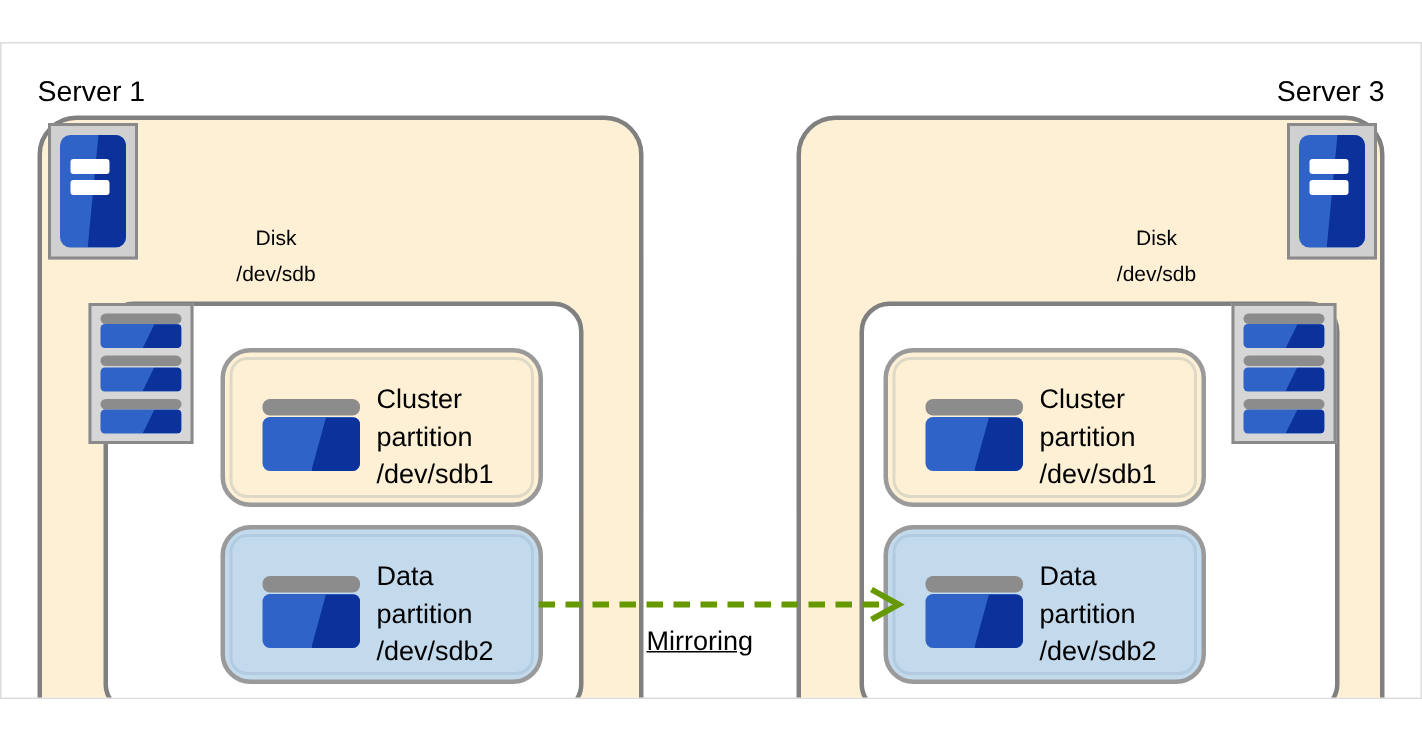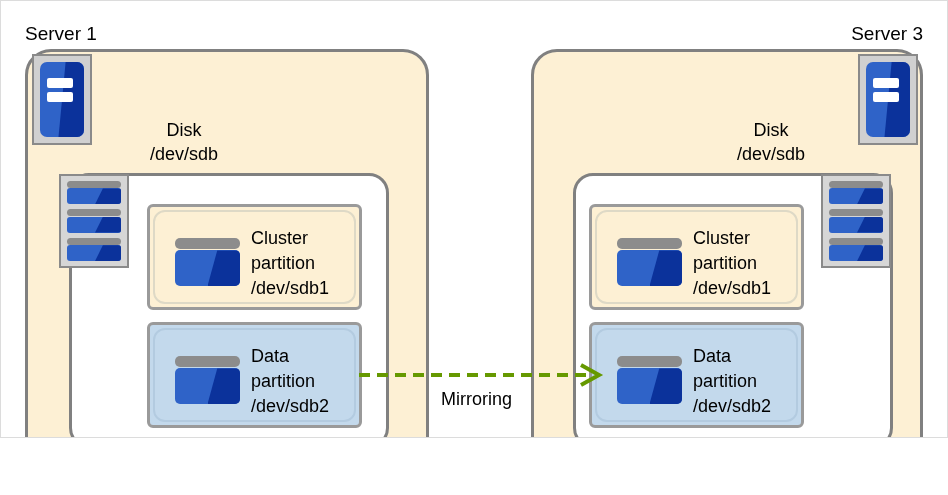--- a/index.html
+++ b/index.html
@@ -15,20 +15,21 @@
     overflow: hidden;
   }
   #canvas {
     position: relative;
     width: 948px;
     height: 438px;
     background: #ffffff;
     box-sizing: border-box;
     border: 1px solid #dcdcdc;
     overflow: hidden;
+    margin-top: 28px;
   }
 
   
   .server-label {
     position: absolute;
     font-size: 19px;
     line-height: 22px;
     white-space: nowrap;
     color: #000;
   }
@@ -36,41 +37,41 @@
   .server-box {
     position: absolute;
     background: #fdf0d4;
     border: 3px solid #808080;
     border-radius: 26px;
     box-sizing: border-box;
   }
 
   .disk-title {
     position: absolute;
-    font-size: 18px;
+    font-size: 14px;
     line-height: 22px;
     text-align: center;
     white-space: nowrap;
     color: #000;
   }
 
   
   .disk-box {
     position: absolute;
     background: #ffffff;
     border: 3px solid #808080;
     border-radius: 20px;
     box-sizing: border-box;
   }
 
   
   .part-box {
     position: absolute;
     border: 3px solid #9a9a9a;
-    border-radius: 6px;
+    border-radius: 20px;
     box-sizing: border-box;
     padding: 3px;
   }
   .part-box .part-inner {
     width: 100%;
     height: 100%;
     border: 2px solid #cfcfc4;
     border-radius: 12px;
     box-sizing: border-box;
     position: relative;
@@ -335,15 +336,15 @@
       <div class="part-text" style="left:96px; top:39px;">partition</div>
       <div class="part-text" style="left:96px; top:64px;">/dev/sdb2</div>
     </div>
   </div>
 
   <svg class="mirror-arrow" style="left:358px; top:360px;" width="250" height="28" viewBox="0 0 250 28">
     <line x1="0" y1="14" x2="228" y2="14" stroke="#669900" stroke-width="4" stroke-dasharray="11 7"></line>
     <polyline points="222,4 240,14 222,24" fill="none" stroke="#669900" stroke-width="4" stroke-linecap="butt" stroke-linejoin="miter"></polyline>
   </svg>
 
-  <div class="mirror-label" style="left:440px; top:387px;">Mirroring</div>
+  <div class="mirror-label" style="left:430px; top:387px;text-decoration:underline;">Mirroring</div>
 
 </div>
 
 </body></html>

